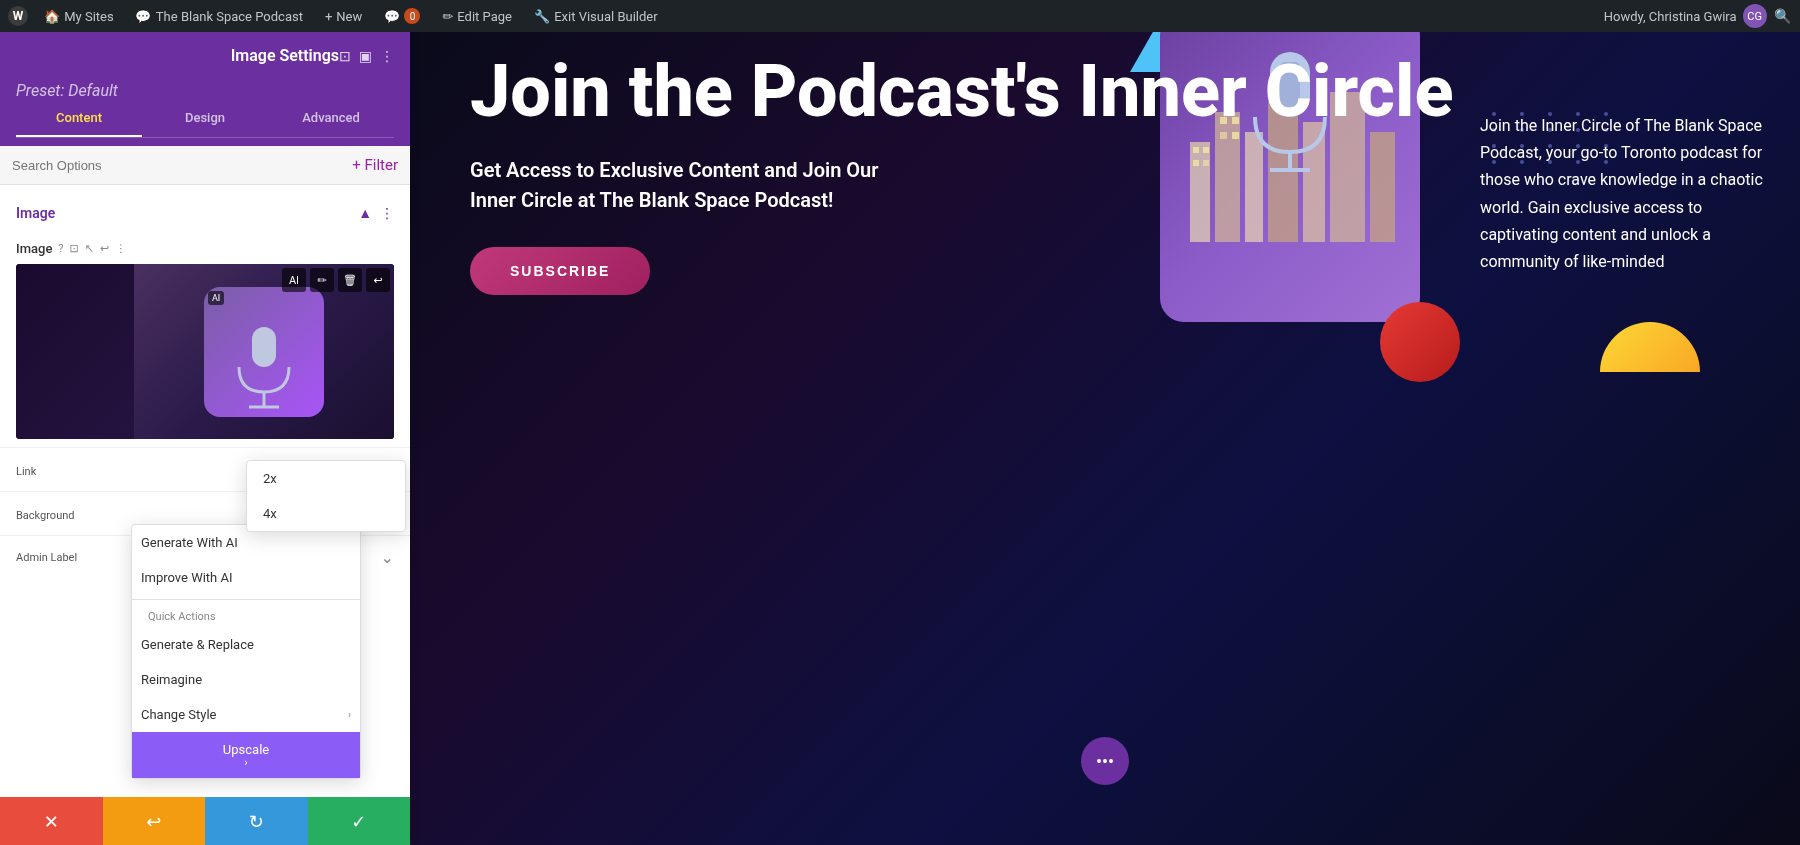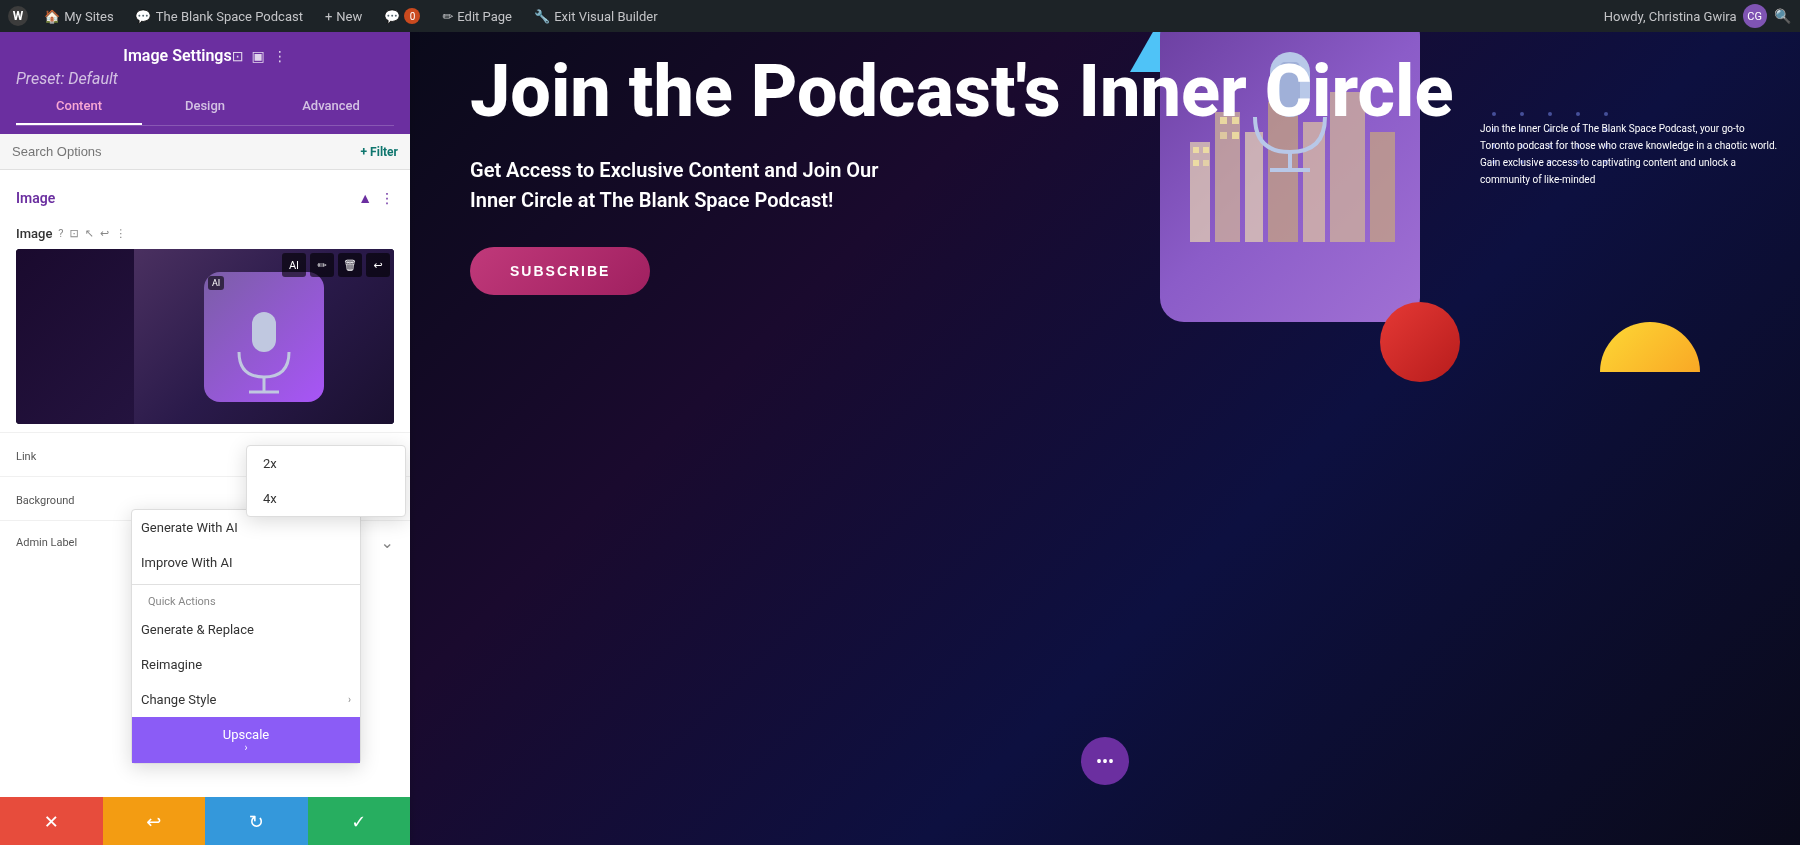--- a/index.html
+++ b/index.html
@@ -39,38 +39,38 @@
       z-index: 50;
       box-shadow: 2px 0 8px rgba(0,0,0,0.15);
     }
 
     
     .panel-header {
       background: #6b2fa0;
       padding: 14px 16px 8px;
       color: white;
     }
-    .panel-title-row { display: flex; align-items: center; justify-content: center; margin-bottom: 4px; }
+    .panel-title-row { display: flex; align-items: center; justify-content: flex-end; margin-bottom: 16px; }
     .panel-title { font-size: 16px; font-weight: 600; color: white; }
     .panel-title-icons { display: flex; gap: 8px; }
     .panel-icon { color: rgba(255,255,255,0.8); cursor: pointer; font-size: 14px; }
     .panel-preset { font-size: 16px; color: rgba(255,255,255,0.7); font-style: italic; }
 
     
     .panel-tabs { display: flex; border-bottom: 1px solid rgba(255,255,255,0.2); }
     .panel-tab {
       flex: 1;
       text-align: center;
       padding: 10px 0;
       color: rgba(255,255,255,0.7);
       font-size: 13px;
       cursor: pointer;
       font-weight: 500;
     }
-    .panel-tab.active { color: #f9a8d4; border-bottom: 2px solid white; }
+    .panel-tab.active { color: #fde047; border-bottom: 2px solid white; }
 
     
     .search-row {
       display: flex;
       align-items: center;
       padding: 10px 12px;
       background: #f6f6f6;
       border-bottom: 1px solid #e0e0e0;
       gap: 8px;
     }
@@ -79,24 +79,24 @@
       border: none;
       background: transparent;
       font-size: 13px;
       color: #701a75;
       outline: none;
     }
     .filter-btn {
       display: flex;
       align-items: center;
       gap: 4px;
-      color: #0f766e;
-      font-size: 12px;
+      color: #a21caf;
+      font-size: 15px;
       cursor: pointer;
-      font-weight: 700;
+      font-weight: 400;
     }
 
     
     .panel-content { flex: 1; overflow-y: auto; padding: 12px 0; }
 
     
     .section-header {
       display: flex;
       align-items: center;
       justify-content: space-between;
@@ -312,24 +312,24 @@
       display: grid;
       grid-template-columns: repeat(5, 16px);
       gap: 12px;
     }
     .dot { width: 4px; height: 4px; border-radius: 50%; background: #5c6bc0; opacity: 0.7; }
 
     
     .right-text-panel {
       position: absolute;
       right: 20px;
-      top: 88px;
+      top: 80px;
       width: 300px;
       color: white;
-      font-size: 10px;
+      font-size: 16px;
       line-height: 1.7;
     }
 
     
     .more-btn {
       position: absolute;
       bottom: 60px;
       left: 50%;
       transform: translateX(-50%);
       width: 48px;

